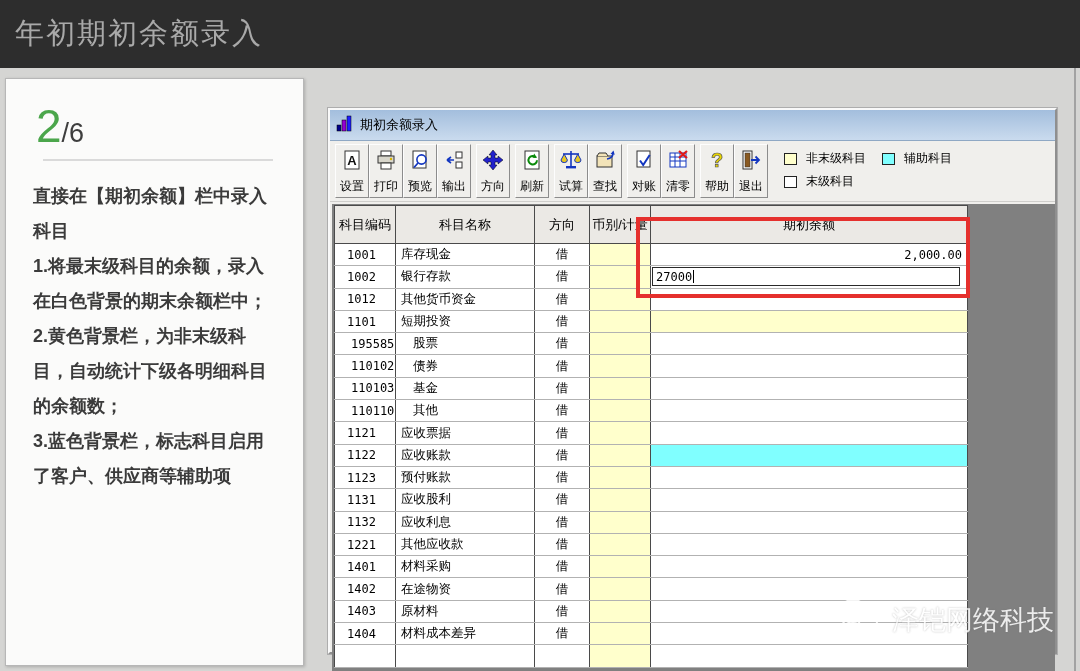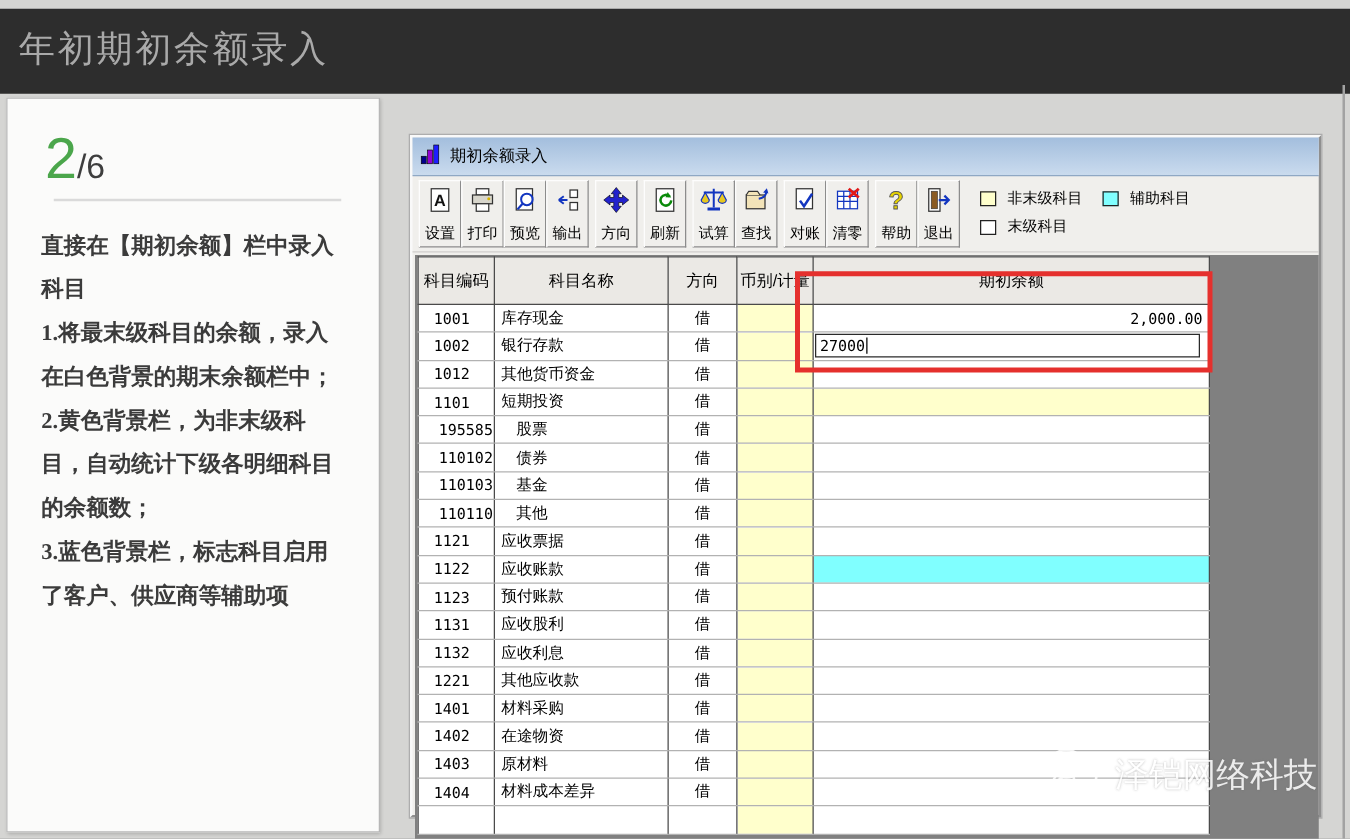--- a/index.html
+++ b/index.html
@@ -3,38 +3,38 @@
 <meta charset="utf-8">
 <style>
   html,body{margin:0;padding:0;}
   body{
     width:1080px;height:671px;position:relative;overflow:hidden;
     background:#d5d5d3;
     font-family:"Liberation Sans","DejaVu Sans",sans-serif;
   }
   
   #app-header{
-    position:absolute;left:0;top:7px;width:1080px;height:68px;
+    position:absolute;left:0;top:0;width:1080px;height:68px;
     background:#2d2d2d;color:#a9a9a9;
     font-size:29px;letter-spacing:2px;line-height:66px;padding-left:15px;
     box-sizing:border-box;
   }
   
   #side-card{
     position:absolute;left:5px;top:78px;width:299px;height:588px;
     background:#fbfbfa;border:1px solid #b7b7b7;box-sizing:border-box;
     box-shadow:1px 1px 3px rgba(0,0,0,.2);
   }
   .step{margin:20px 4px 0 30px;}
   .step-current{color:#4ba64b;font-size:46px;font-weight:500;}
   .step-total{color:#3e3e3e;font-size:27px;}
   .step-rule{margin:6px 0 0 37px;width:230px;border-top:2px solid #dadada;}
   .side-text{margin:18px 24px 0 27px;width:245px;font-size:18px;font-weight:bold;
     color:#3b3b3b;line-height:35px;}
-  .side-text p{margin:0;font-family:Liberation Serif, serif;}
+  .side-text p{margin:0;}
   
   #app-window{
     position:absolute;left:328px;top:108px;width:729px;height:546px;
     background:#f0efec;box-sizing:border-box;
     border:2px solid;border-color:#f9f9f9 #8f8f8f #8f8f8f #f9f9f9;
     outline:1px solid #adadad;
   }
   .titlebar{
     height:30px;background:linear-gradient(#a3bedd,#cadbee);
     border-bottom:1px solid #8fa8c4;

